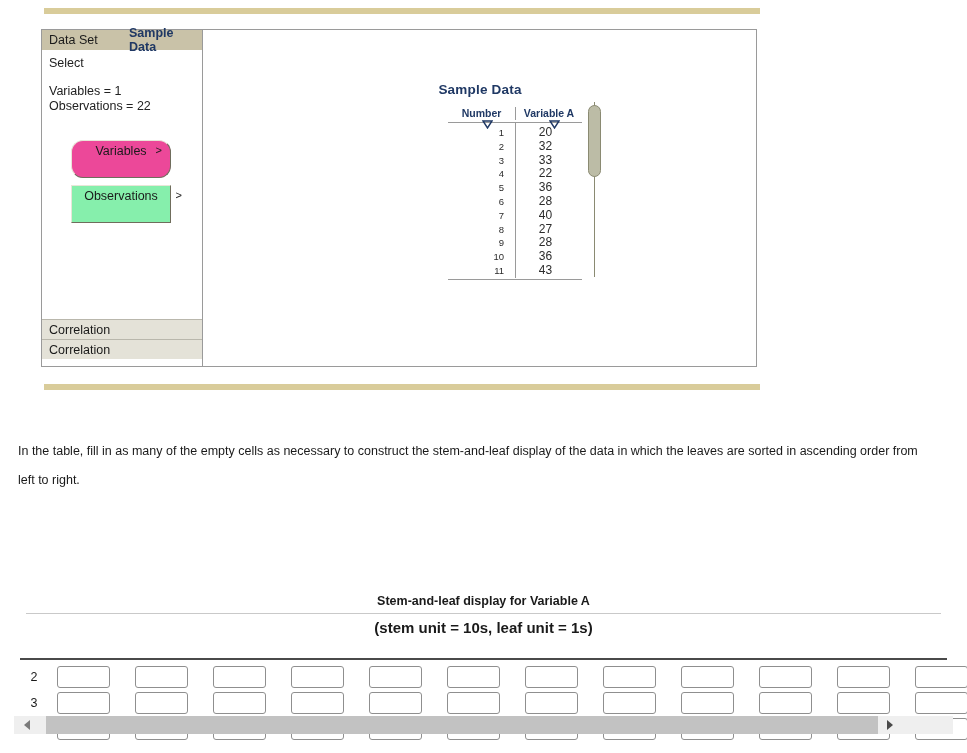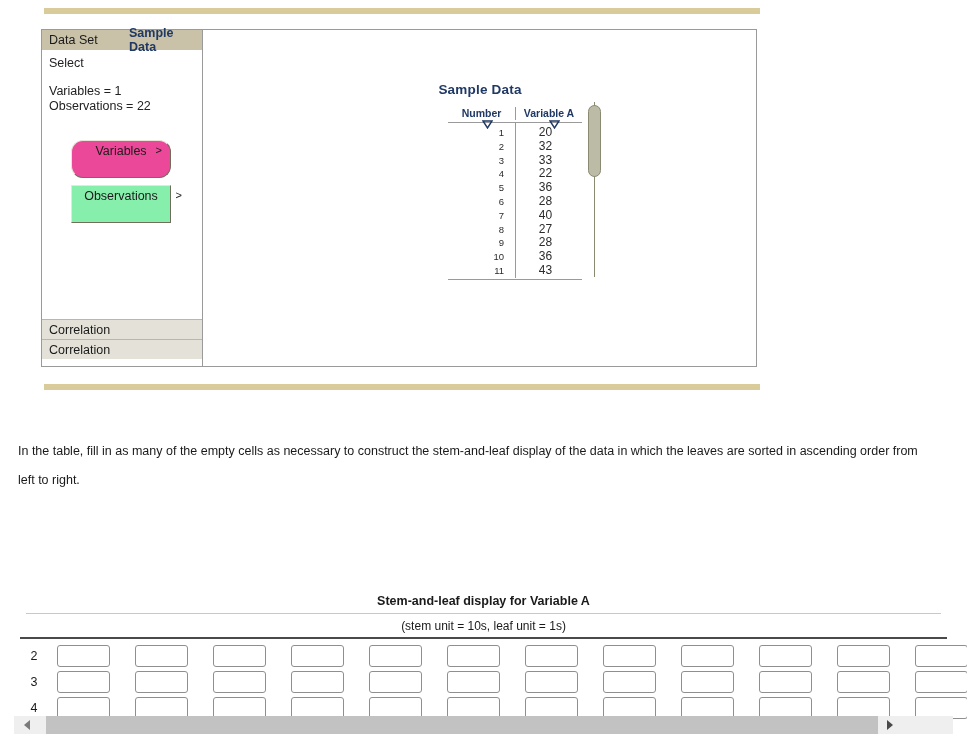--- a/index.html
+++ b/index.html
@@ -253,24 +253,24 @@
     color: #1a1a1a;
     padding-bottom: 5px;
   }
   .sl-rule-thin {
     height: 1px;
     background: #c9c9c9;
     margin: 0 26px;
   }
   .sl-sub {
     text-align: center;
-    font-size: 12px;
-    font-weight: normal;
-    color: #1a1a1a;
-    padding: 5px 0 4px;
+    font-size: 15px;
+    font-weight: bold;
+    color: #1a1a1a;
+    padding: 5px 0 22px;
   }
   .sl-rule-thick {
     height: 2px;
     background: #4a4a4a;
     margin: 0 20px 0 20px;
   }
   .sl-rows { padding-top: 4px; }
   .sl-row {
     height: 26px;
     display: flex;

